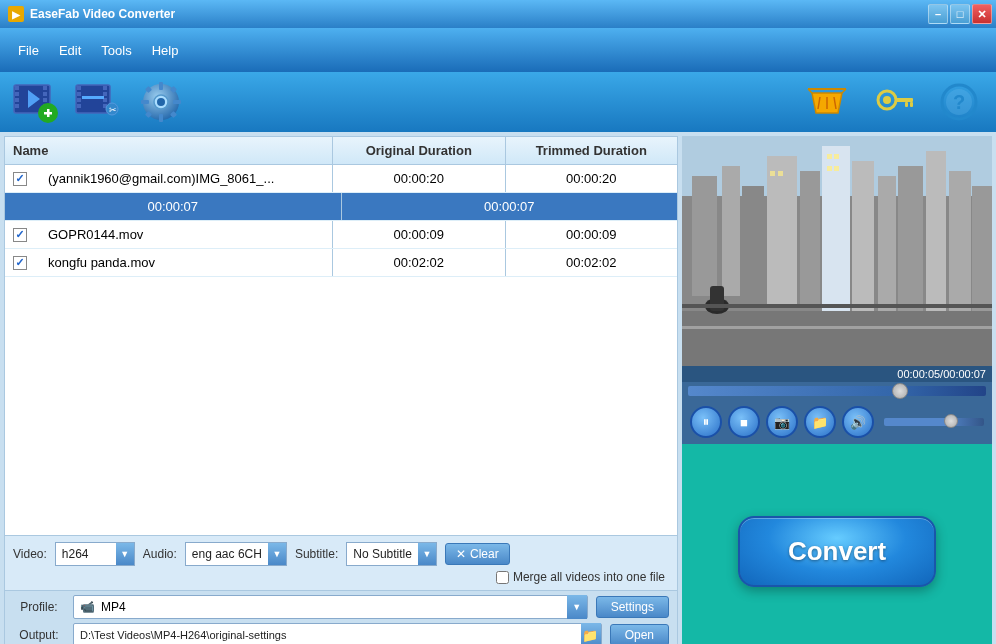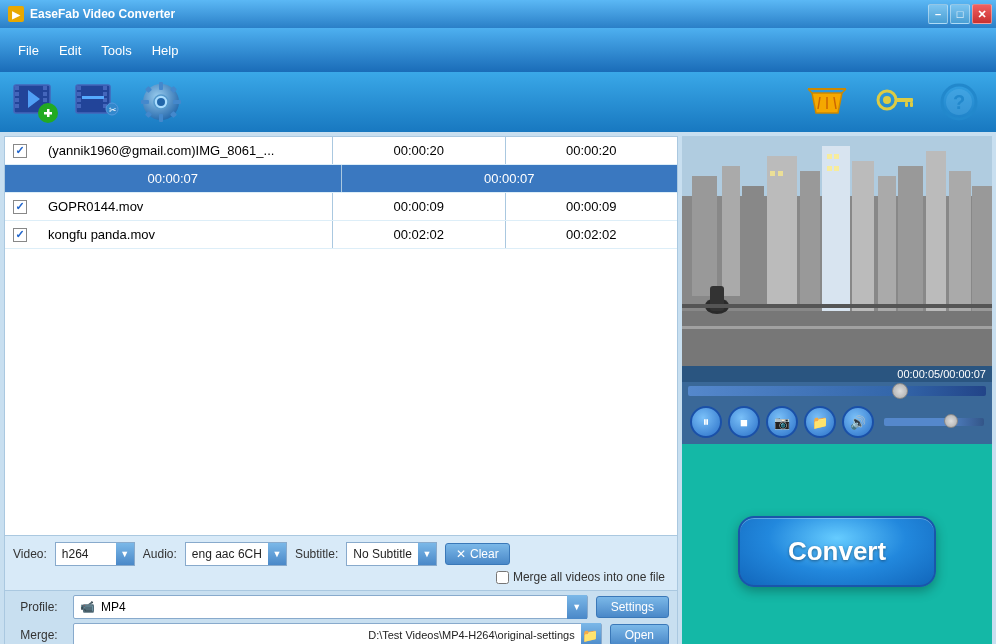--- a/index.html
+++ b/index.html
@@ -254,21 +254,21 @@
     .settings-btn, .open-btn {
       background: linear-gradient(to bottom, #7bb8e8, #4a88c8);
       color: white;
       border: 1px solid #3a78b8;
       padding: 3px 14px;
       border-radius: 3px;
       cursor: pointer;
       font-size: 12px;
       white-space: nowrap;
     }
-    .output-row .profile-val { font-size: 11px; color: #222; justify-content: flex-end; }
+    .output-row .profile-val { font-size: 11px; color: #222; }
 
     
     #preview-panel {
       width: 310px;
       background: #c8dff0;
       margin: 4px 4px 4px 0;
       display: flex;
       flex-direction: column;
     }
 
@@ -483,20 +483,25 @@
     </div>
   </div>
 </div>
 
 <div id="main">
 
   <div id="file-panel">
 
     <div id="file-table">
 
+      <div class="table-header">
+        <div class="col-name">Name</div>
+        <div class="col-orig">Original Duration</div>
+        <div class="col-trim">Trimmed Duration</div>
+      </div>
 
       <div class="table-row">
         <div class="col-name">
           <div class="checkbox checked"></div>
           <span>(yannik1960@gmail.com)IMG_8061_...</span>
         </div>
         <div class="col-orig">00:00:20</div>
         <div class="col-trim">00:00:20</div>
       </div>
 
@@ -565,21 +570,21 @@
           <div class="profile-val">
             <span>📹</span>
             <span>MP4</span>
           </div>
           <div class="profile-arrow">▼</div>
         </div>
         <button class="settings-btn">Settings</button>
       </div>
 
       <div class="profile-row output-row">
-        <span class="profile-label">Merge:</span>
+        <span class="profile-label">Output:</span>
         <div class="profile-select">
           <div class="profile-val">
             <span>D:\Test Videos\MP4-H264\original-settings</span>
           </div>
           <div class="profile-arrow" style="font-size:13px;">📁</div>
         </div>
         <button class="open-btn">Open</button>
       </div>
     </div>
   </div>

